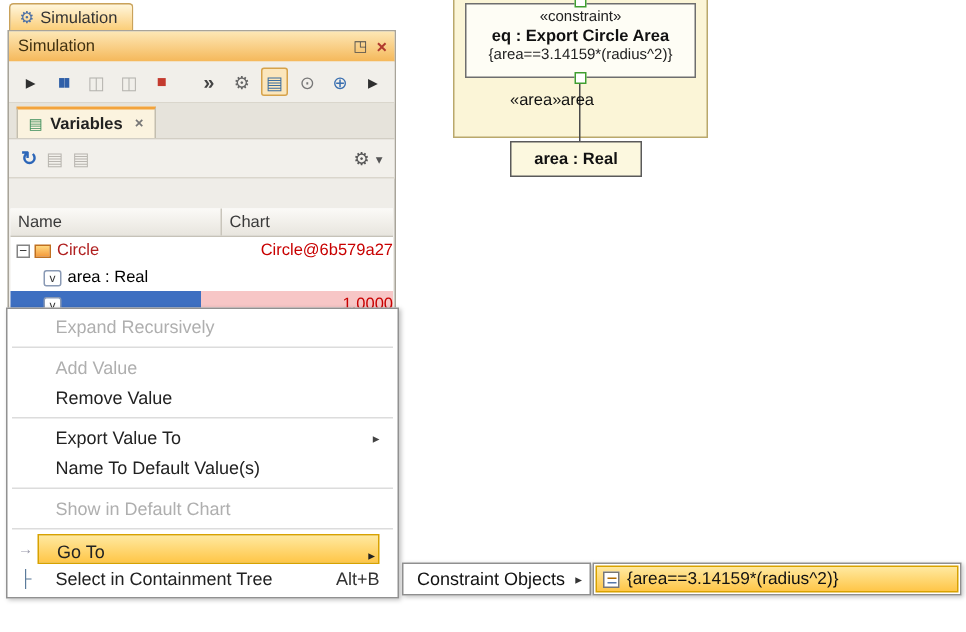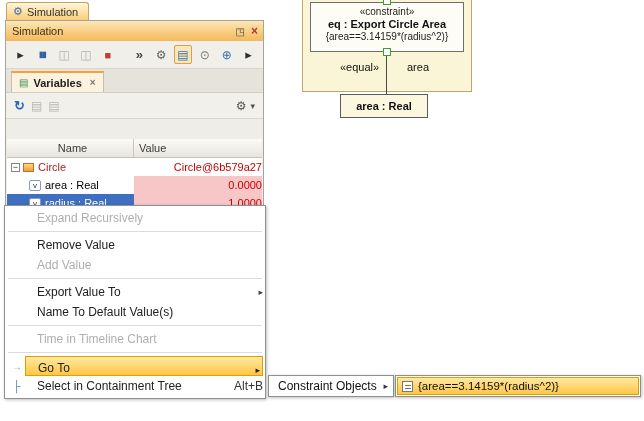--- a/index.html
+++ b/index.html
@@ -50,21 +50,21 @@
     background:#F2F0EB; border-bottom:1px solid #DAD6CC; }
   .t2 { font-size:12px; }
   .t2.refresh { color:#2C66B8; font-weight:bold; font-size:13px; }
   .t2.gray { color:#B9B6B0; }
   .t2.right { margin-left:auto; color:#555; }
   .t2.caret { margin-left:-2px; color:#555; font-size:9px; }
 
   .grid { position:absolute; left:1px; right:1px; top:118px; bottom:1px; background:#fff; font-size:11px; }
   .g-head { display:flex; height:19px; background:linear-gradient(#FBFAF7,#E8E5DE);
     border-bottom:1px solid #C6C2B8; color:#3A3A3A; }
-  .g-head .c1 { width:127px; border-right:1px solid #C9C5BB; padding:3px 0 0 5px;text-align:center; }
+  .g-head .c1 { width:141px; border-right:1px solid #C9C5BB; padding:3px 0 0 5px; }
   .g-head .c2 { flex:1; padding:3px 0 0 5px; }
   .row { display:flex; height:18px; line-height:18px; }
   .cell-n { width:127px; display:flex; align-items:center; overflow:hidden; white-space:nowrap; }
   .cell-v { flex:1; padding-left:4px; overflow:hidden; white-space:nowrap;text-align:right; }
   .exp { display:inline-block; width:9px; height:9px; border:1px solid #848484; background:#fff;
     font-size:9px; line-height:7px; text-align:center; color:#333; margin:0 3px 0 4px; flex:none; }
   .obj-ic { display:inline-block; width:11px; height:9px; flex:none;
     background:linear-gradient(#FFD77E,#F49A3C); border:1px solid #C07020; margin-right:4px; }
   .v-ic { display:inline-block; width:12px; height:11px; flex:none; border:1px solid #8A9AB5;
     border-radius:2px; background:#fff; font-size:8px; line-height:9px; text-align:center;
@@ -83,30 +83,30 @@
     background:#FEFDF5; border:1px solid #6E6E6E; text-align:center; padding-top:3px; z-index:2; }
   .cbox .st { font-size:10px; color:#222; }
   .cbox .nm { font-size:11px; font-weight:bold; color:#111; margin-top:1px; }
   .cbox .ex { font-size:10px; color:#222; margin-top:1px; }
   .port { position:absolute; width:8px; height:8px; background:#fff; border:1px solid #3F9E2F; z-index:3; }
   .port.top { left:383px; top:-3px; }
   .port.bot { left:383px; top:48px; }
   .connector { position:absolute; left:386px; top:56px; width:1px; height:38px; background:#4A4A4A; z-index:2; }
   .dlbl { position:absolute; font-size:11px; color:#111; z-index:2; }
   .dlbl.eq { left:340px; top:61px; }
-  .dlbl.ar { left:407px; top:61px; }
+  .dlbl.ar { left:374px; top:61px; }
   .part-box { position:absolute; left:340px; top:94px; width:88px; height:24px;
     background:#FCF8DF; border:1px solid #5A5A5A; line-height:22px; text-align:center;
     font-size:11px; font-weight:bold; color:#111; z-index:2; }
 
   
   .cmenu { position:absolute; left:4px; top:205px; width:262px; z-index:5;
     background:#fff; border:1px solid #919191; box-shadow:1px 1px 3px rgba(0,0,0,.25);
     padding:2px 0; font-size:12px; color:#222; }
-  .mi { display:flex; align-items:center; height:20px; padding:0 2px 0 4px; }
+  .mi { display:flex; align-items:center; height:20px; padding:0 12px 0 4px; }
   .mi .ic { width:16px; text-align:center; font-size:10px; flex:none; }
   .mi .ml { margin-left:12px; white-space:nowrap; }
   .mi.dis { color:#AFAFAF; }
   .mi .arr { margin-left:auto; font-size:9px; color:#444; }
   .mi .sc { margin-left:auto; color:#333; }
   .msep { height:1px; background:#DCDCDC; margin:3px 3px; }
   .hlzone { flex:1; align-self:stretch; display:flex; align-items:flex-end; padding-left:12px;
     background:linear-gradient(#FFE9A0,#FFC648); border:1px solid #D8A200; }
   .hlzone .ml { margin-left:0; }
   .hlzone .arr { margin-left:auto; padding-right:2px; color:#222; }
@@ -139,21 +139,21 @@
 
   <div class="canvas"></div>
   <div class="cbox">
     <div class="st">«constraint»</div>
     <div class="nm">eq : Export Circle Area</div>
     <div class="ex">{area==3.14159*(radius^2)}</div>
   </div>
   <div class="port top"></div>
   <div class="port bot"></div>
   <div class="connector"></div>
-  <div class="dlbl eq">«equal»</div>
+  <div class="dlbl eq">«area»</div>
   <div class="dlbl ar">area</div>
   <div class="part-box">area : Real</div>
 
   <div class="panel">
     <div class="panel-header">
       <span>Simulation</span>
       <span class="spacer"></span>
       <span class="hdr-ic">◳</span>
       <span class="hdr-ic close">×</span>
     </div>
@@ -185,79 +185,77 @@
       <span class="t2 refresh">↻</span>
       <span class="t2 gray">▤</span>
       <span class="t2 gray">▤</span>
       <span class="t2 right">⚙</span>
       <span class="t2 caret">▾</span>
     </div>
 
     <div class="grid">
       <div class="g-head">
         <div class="c1">Name</div>
-        <div class="c2">Value</div>
+        <div class="c2">Chart</div>
       </div>
       <div class="row">
         <div class="cell-n">
           <span class="exp">−</span>
           <span class="obj-ic"></span>
           <span class="maroon">Circle</span>
         </div>
         <div class="cell-v red">Circle@6b579a27</div>
       </div>
       <div class="row">
         <div class="cell-n indent">
           <span class="v-ic">v</span>
           <span>area : Real</span>
         </div>
-        <div class="cell-v pink red">0.0000</div>
       </div>
       <div class="row selrow">
         <div class="cell-n indent sel-n">
           <span class="v-ic">v</span>
-          <span>radius : Real</span>
         </div>
         <div class="cell-v pink red">1.0000</div>
       </div>
       <div class="row">
         <div class="cell-n"></div>
         <div class="cell-v pink red">..</div>
       </div>
     </div>
   </div>
 
   <div class="cmenu">
     <div class="mi dis">
       <span class="ic"></span>
       <span class="ml">Expand Recursively</span>
     </div>
     <div class="msep"></div>
+    <div class="mi dis">
+      <span class="ic"></span>
+      <span class="ml">Add Value</span>
+    </div>
     <div class="mi">
       <span class="ic"></span>
       <span class="ml">Remove Value</span>
-    </div>
-    <div class="mi dis">
-      <span class="ic"></span>
-      <span class="ml">Add Value</span>
     </div>
     <div class="msep"></div>
     <div class="mi">
       <span class="ic"></span>
       <span class="ml">Export Value To</span>
       <span class="arr">▸</span>
     </div>
     <div class="mi">
       <span class="ic"></span>
       <span class="ml">Name To Default Value(s)</span>
     </div>
     <div class="msep"></div>
     <div class="mi dis">
       <span class="ic"></span>
-      <span class="ml">Time in Timeline Chart</span>
+      <span class="ml">Show in Default Chart</span>
     </div>
     <div class="msep"></div>
     <div class="mi">
       <span class="ic goto">→</span>
       <span class="hlzone">
         <span class="ml">Go To</span>
         <span class="arr">▸</span>
       </span>
     </div>
     <div class="mi">

